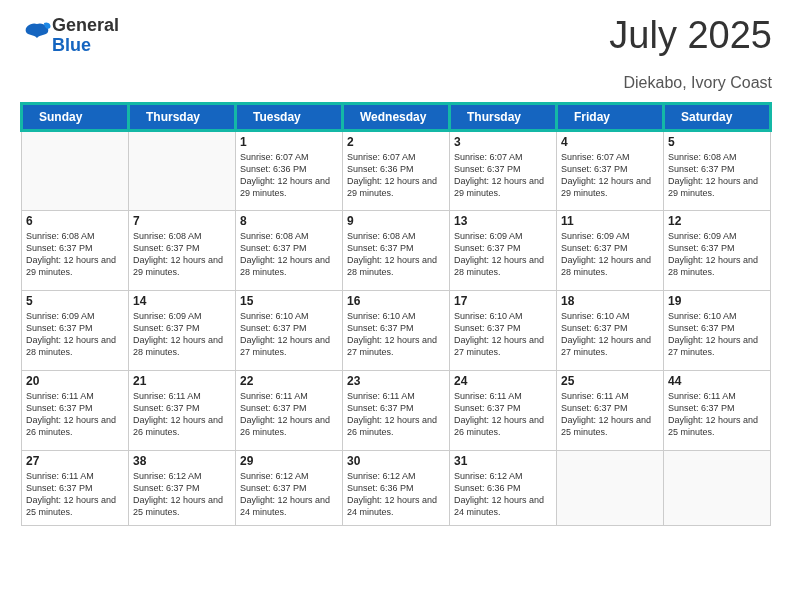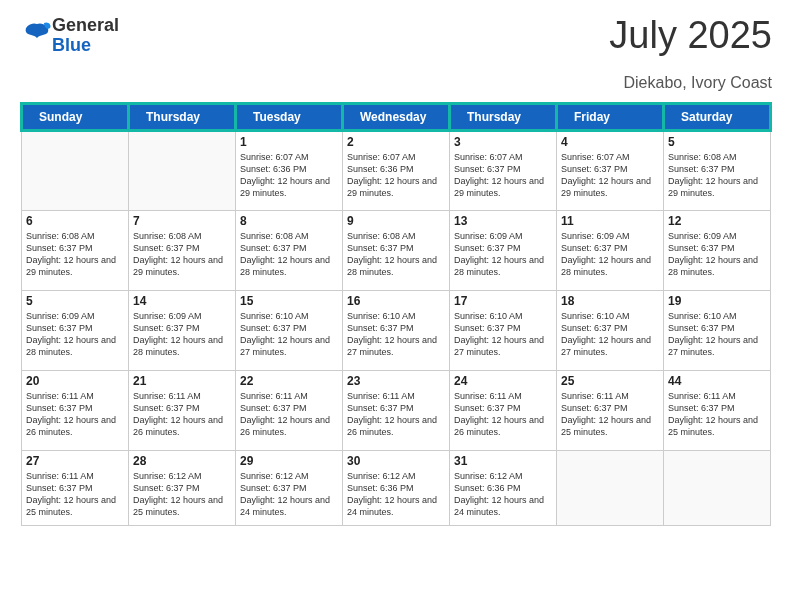--- a/index.html
+++ b/index.html
@@ -227,21 +227,21 @@
 Sunset: 6:37 PM
 Daylight: 12 hours and 25 minutes.</span></td>
           <td><span class="day-num">44</span><span class="day-info" style="white-space: pre-line;">Sunrise: 6:11 AM
 Sunset: 6:37 PM
 Daylight: 12 hours and 25 minutes.</span></td>
         </tr>
         <tr class="last-row">
           <td><span class="day-num">27</span><span class="day-info" style="white-space: pre-line;">Sunrise: 6:11 AM
 Sunset: 6:37 PM
 Daylight: 12 hours and 25 minutes.</span></td>
-          <td><span class="day-num">28</span><span class="day-info" style="white-space: pre-line;">Sunrise: 6:12 AM
+          <td><span class="day-num">38</span><span class="day-info" style="white-space: pre-line;">Sunrise: 6:12 AM
 Sunset: 6:37 PM
 Daylight: 12 hours and 25 minutes.</span></td>
           <td><span class="day-num">29</span><span class="day-info" style="white-space: pre-line;">Sunrise: 6:12 AM
 Sunset: 6:37 PM
 Daylight: 12 hours and 24 minutes.</span></td>
           <td><span class="day-num">30</span><span class="day-info" style="white-space: pre-line;">Sunrise: 6:12 AM
 Sunset: 6:36 PM
 Daylight: 12 hours and 24 minutes.</span></td>
           <td><span class="day-num">31</span><span class="day-info" style="white-space: pre-line;">Sunrise: 6:12 AM
 Sunset: 6:36 PM

